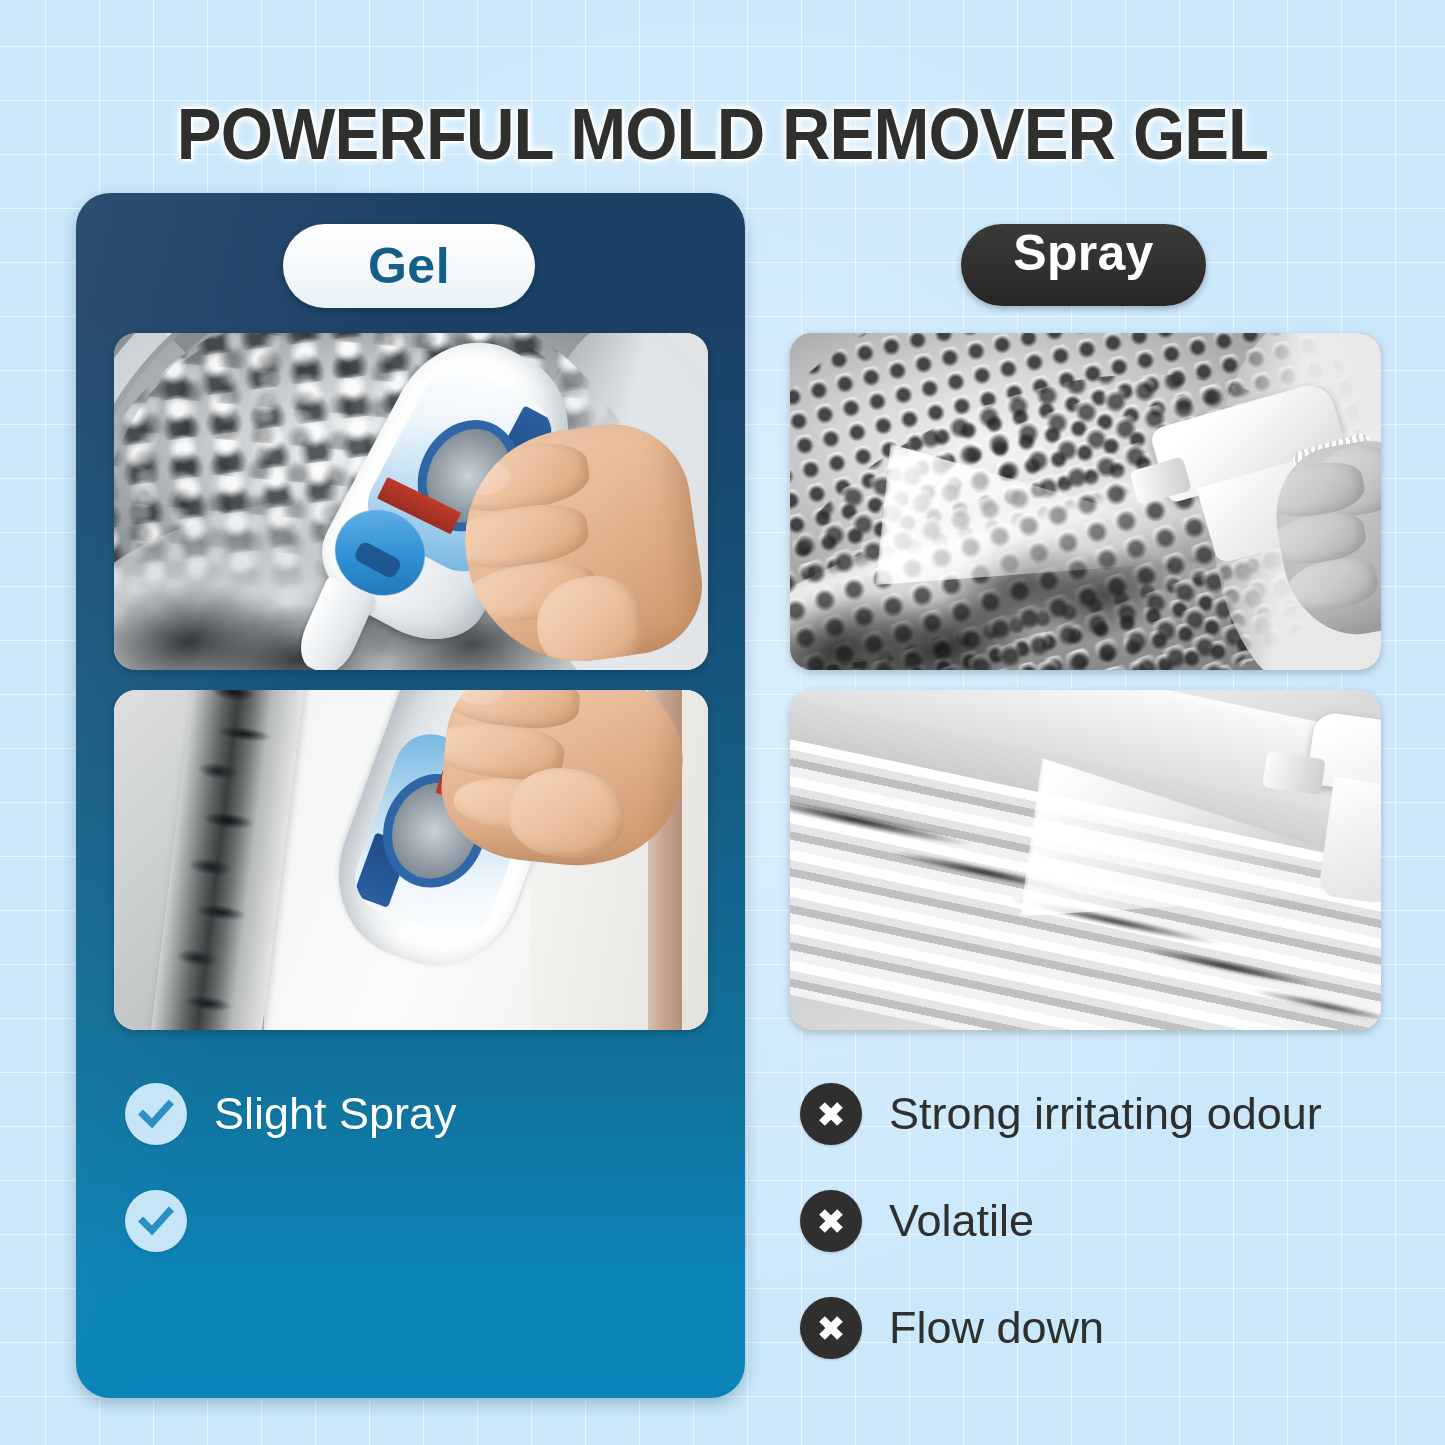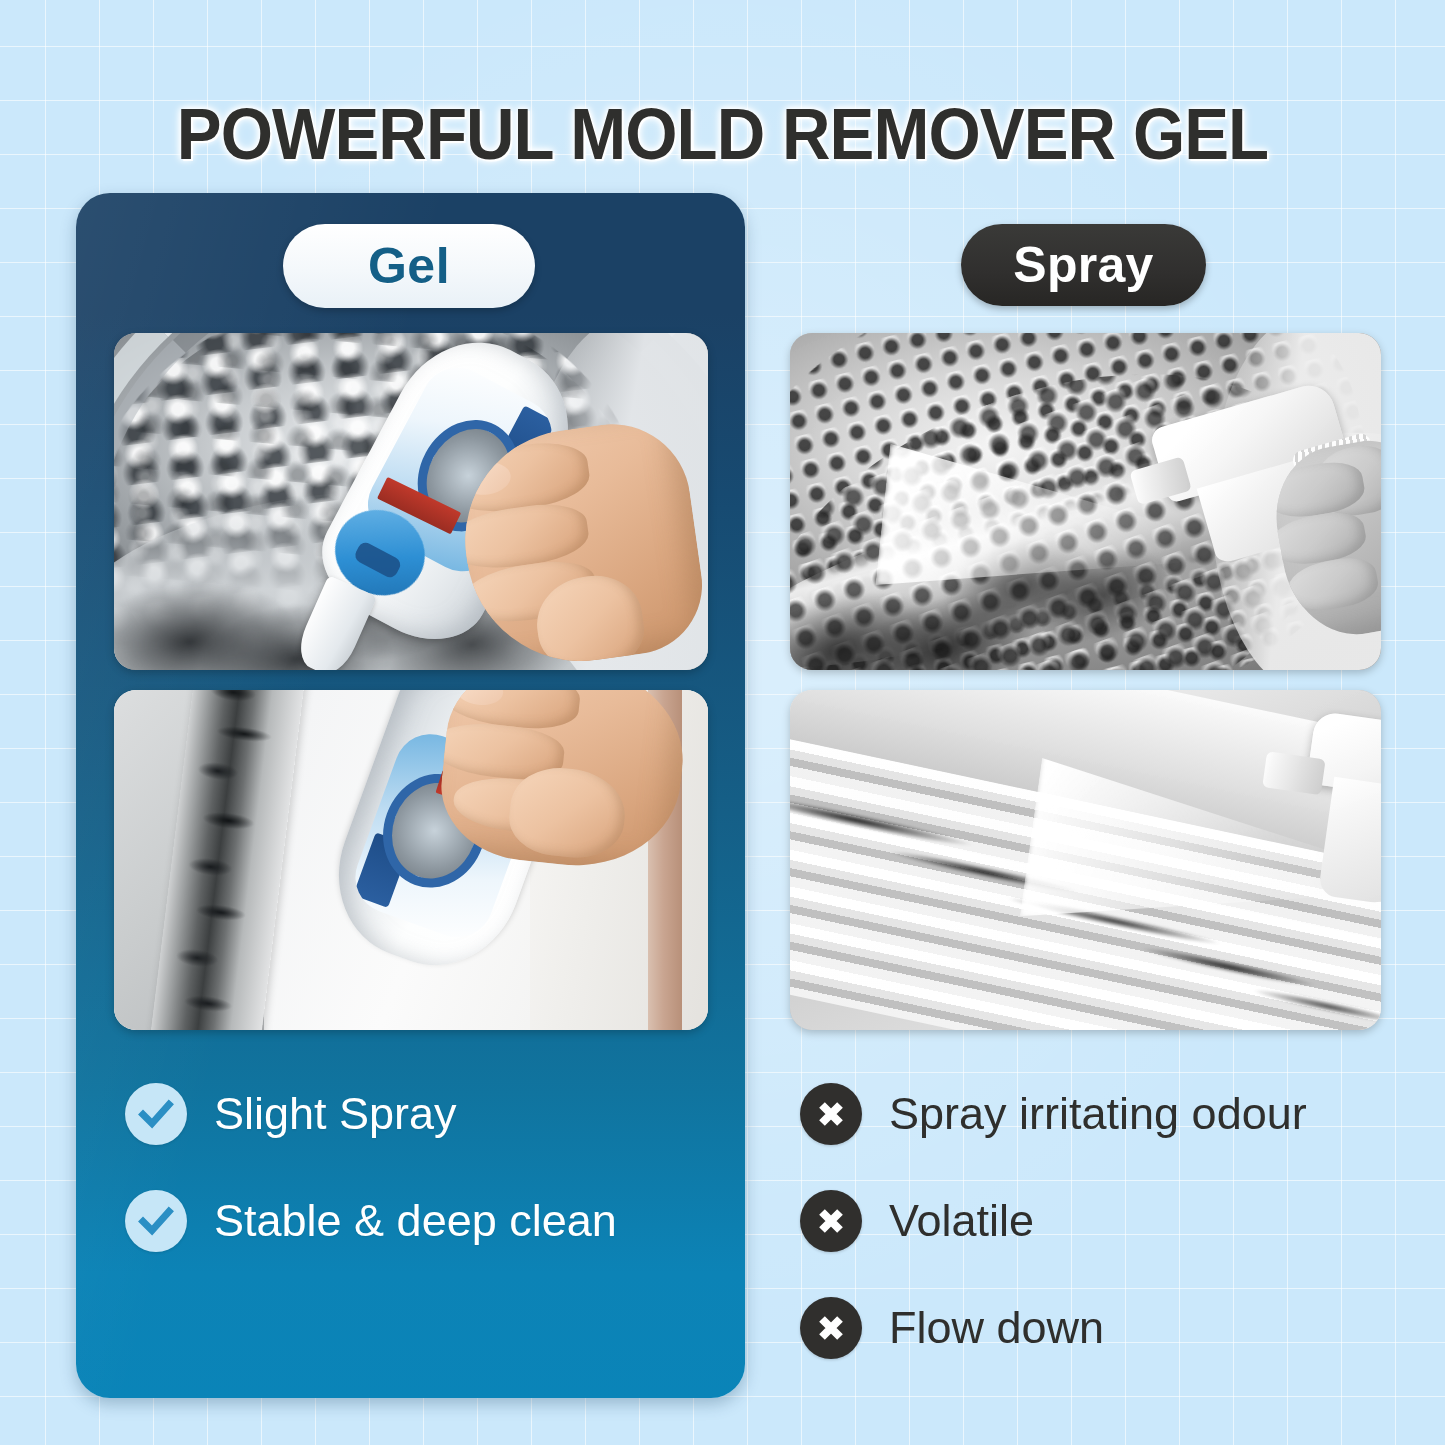--- a/index.html
+++ b/index.html
@@ -67,21 +67,21 @@
   }
   #gel-badge .lbl{
     font-size:50px;font-weight:bold;color:#145f87;letter-spacing:.5px;
     text-shadow:0 1px 0 rgba(255,255,255,.6);
   }
   #spray-badge{
     position:absolute;left:961px;top:224px;width:245px;height:82px;
     border-radius:41px;
     background:linear-gradient(to bottom,#3a3a38 0%,#302f2e 60%,#272624 100%);
     box-shadow:0 3px 7px rgba(0,0,0,.26);
-    display:flex;align-items:center;justify-content:center;
+    display:flex;align-items:flex-start;justify-content:center;
     z-index:5;
   }
   #spray-badge .lbl{
     font-size:50px;font-weight:bold;color:#ffffff;letter-spacing:.3px;
   }
 
   
   .photo{
     position:absolute;overflow:hidden;border-radius:22px;
     box-shadow:0 3px 9px rgba(0,0,0,.22);
@@ -532,21 +532,20 @@
         </svg>
     </span>
     <span class="txt">Slight Spray</span>
   </div>
   <div class="row">
     <span class="check-icon">
       <svg width="38" height="38" viewBox="0 0 38 38">
           <path d="M6 19.5 L15 28.5 L32 9.5" fill="none" stroke="#2b8fc4" stroke-width="7" stroke-linecap="square" stroke-linejoin="miter"></path>
         </svg>
     </span>
-    <span class="txt">Stable &amp; deep clean</span>
   </div>
 </div>
 
 <div id="spray-badge">
   <span class="lbl">Spray</span>
 </div>
 
 <div class="photo" id="photo-spray-drum">
   <div class="inner">
     <div class="drum-bg px"></div>
@@ -592,21 +591,21 @@
   </div>
 </div>
 
 <div id="spray-list">
   <div class="row">
     <span class="x-icon">
       <svg width="36" height="36" viewBox="0 0 36 36">
           <path d="M9 9 L27 27 M27 9 L9 27" fill="none" stroke="#ffffff" stroke-width="8" stroke-linecap="butt"></path>
         </svg>
     </span>
-    <span class="txt">Spray irritating odour</span>
+    <span class="txt">Strong irritating odour</span>
   </div>
   <div class="row">
     <span class="x-icon">
       <svg width="36" height="36" viewBox="0 0 36 36">
           <path d="M9 9 L27 27 M27 9 L9 27" fill="none" stroke="#ffffff" stroke-width="8" stroke-linecap="butt"></path>
         </svg>
     </span>
     <span class="txt">Volatile</span>
   </div>
   <div class="row">

